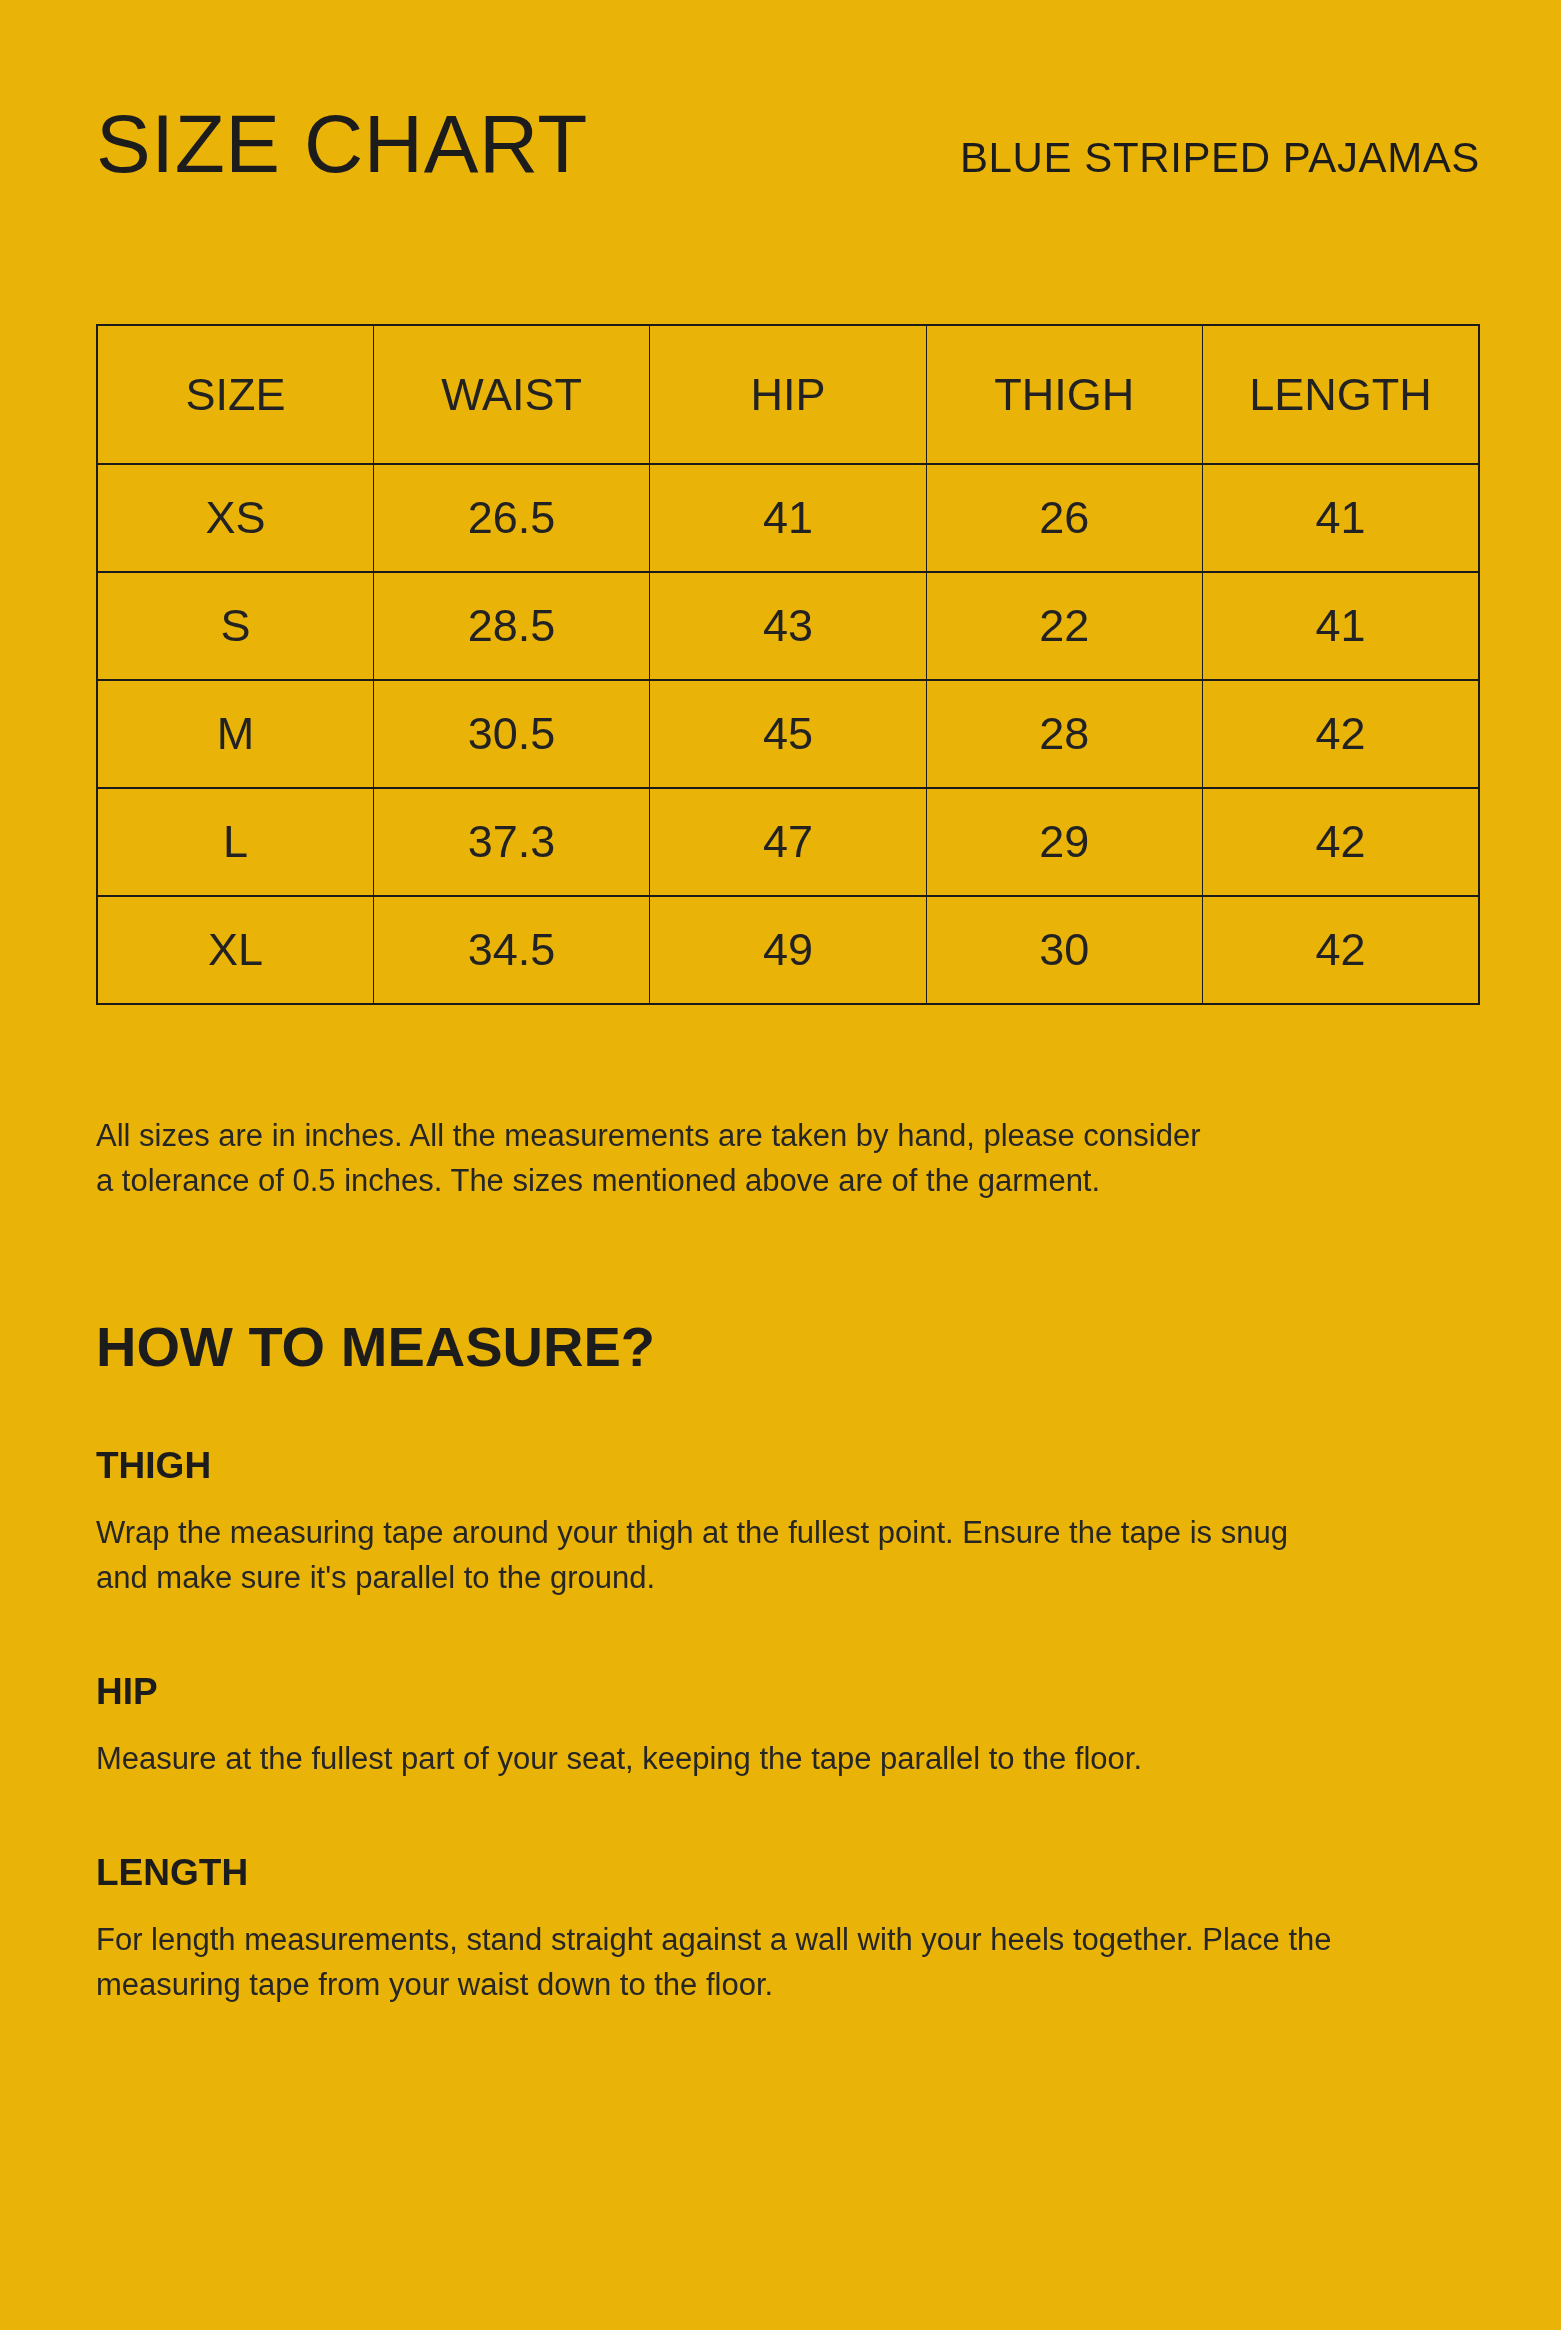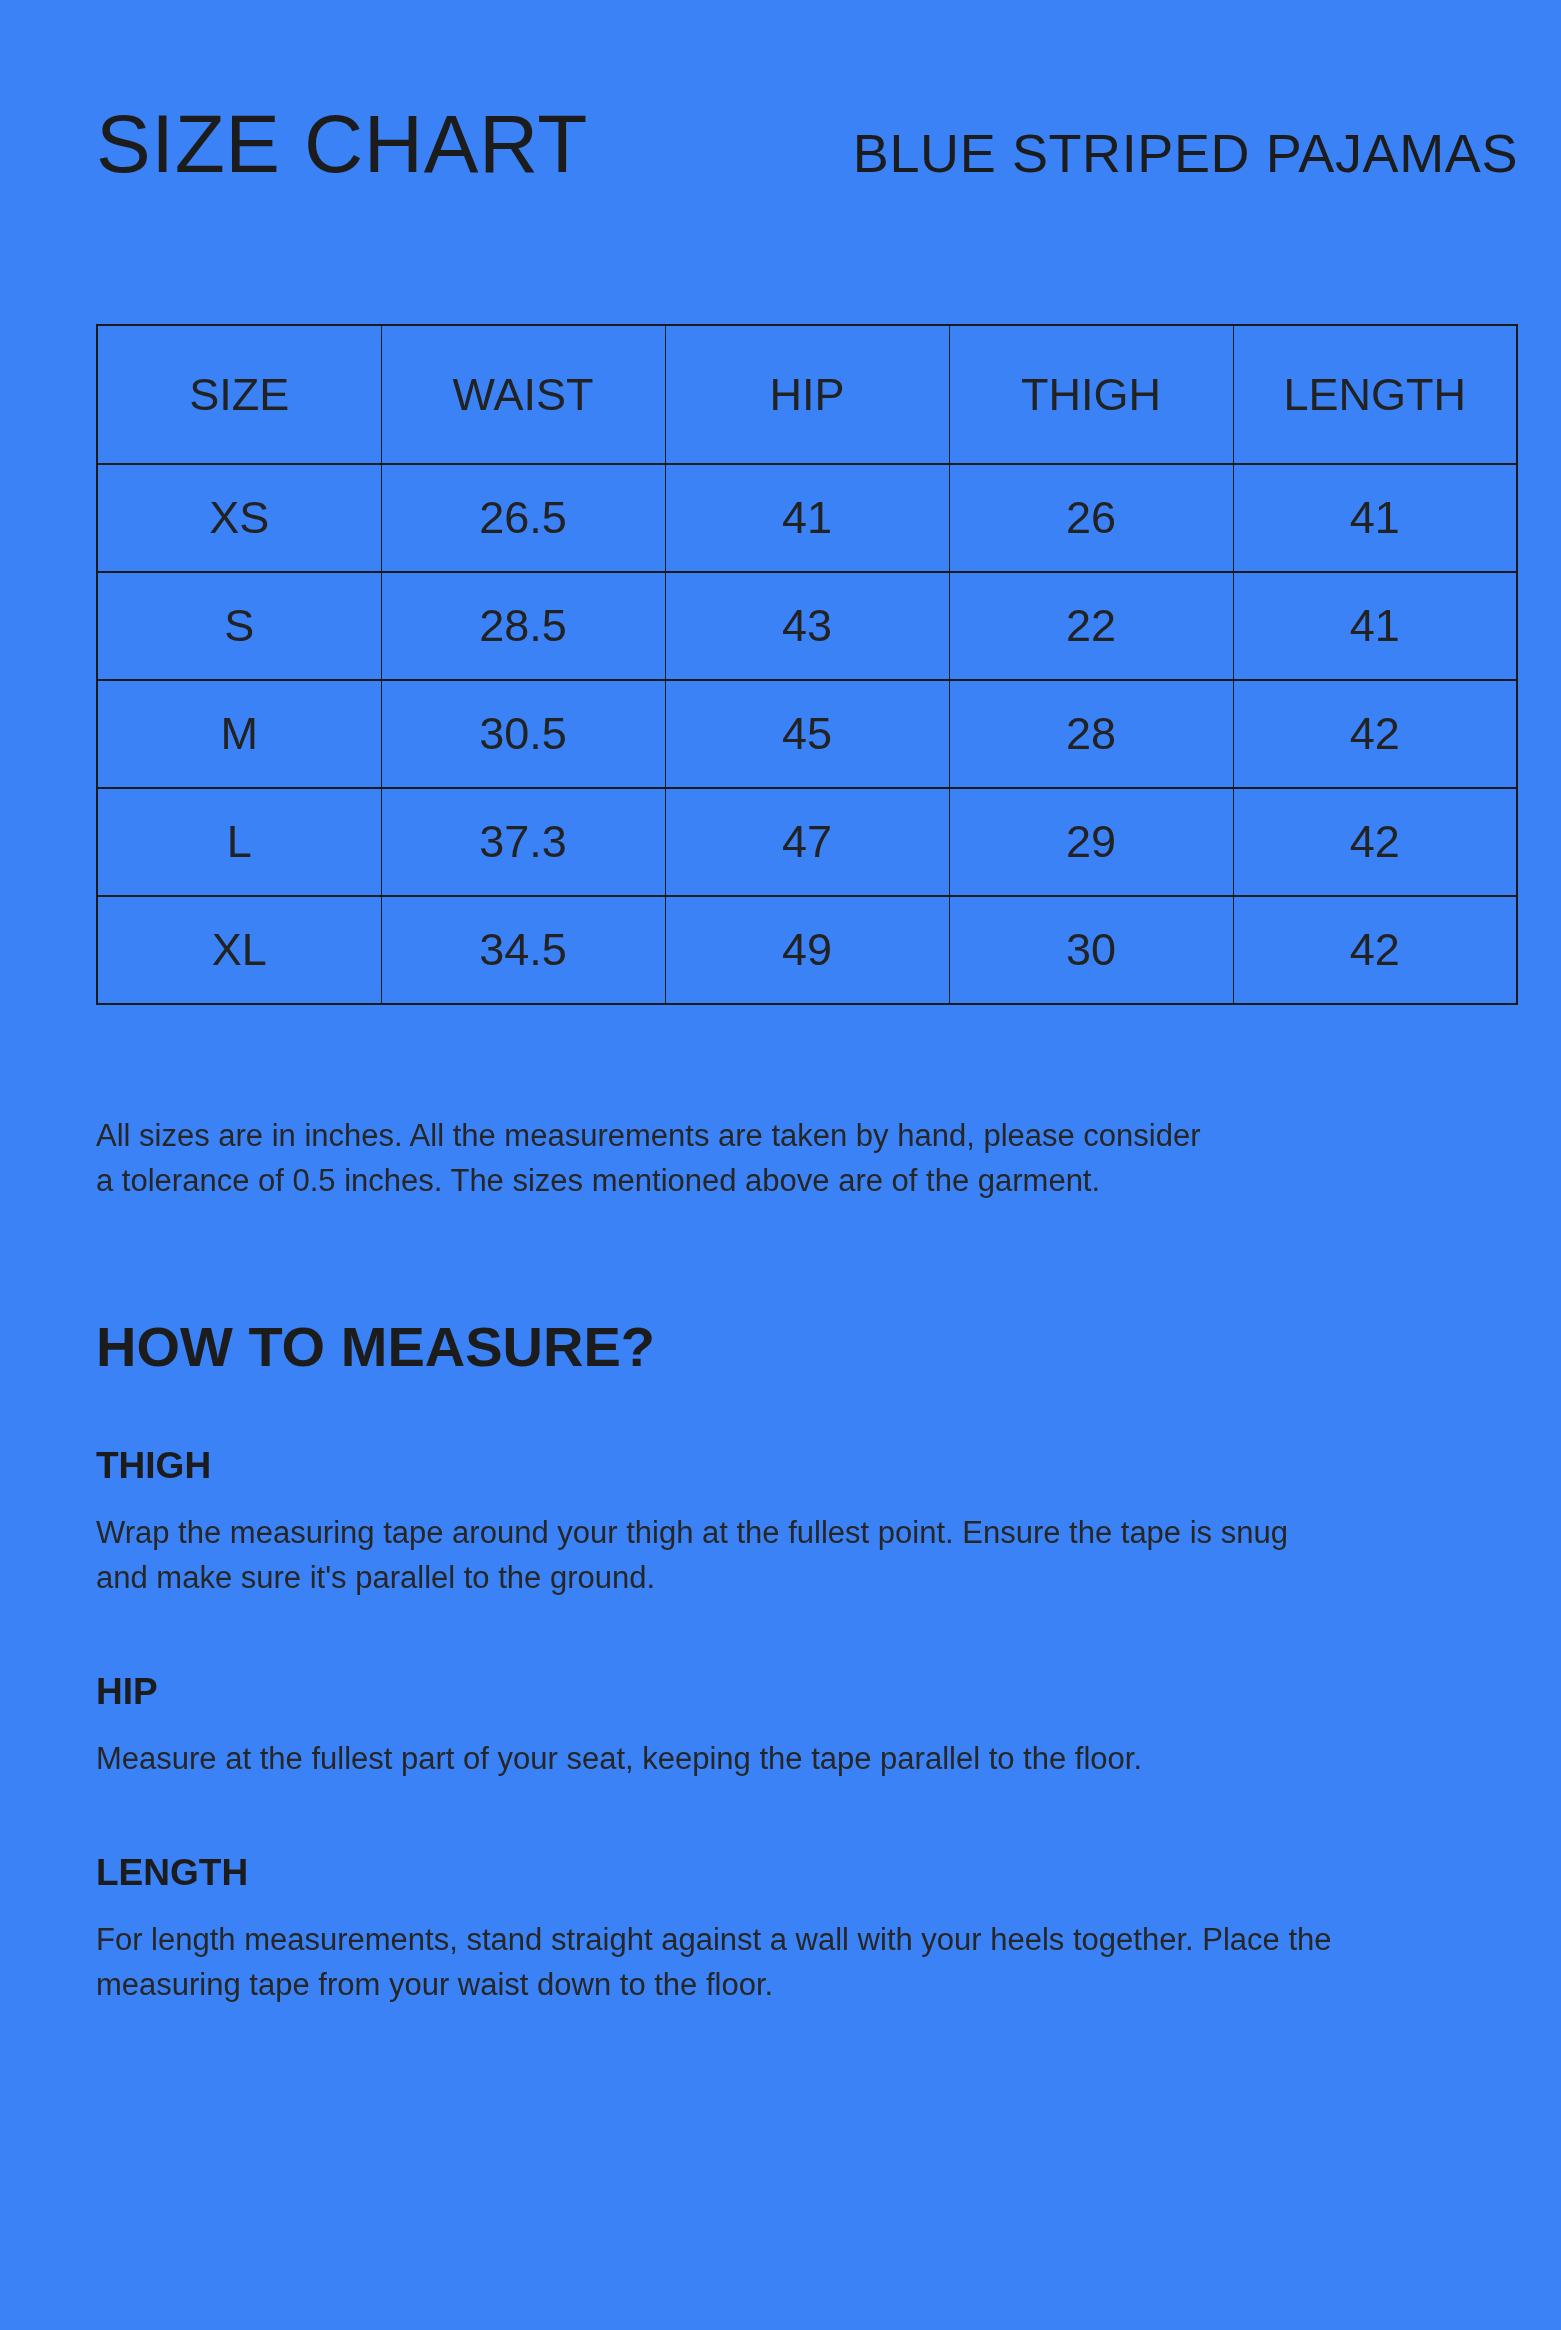--- a/index.html
+++ b/index.html
@@ -11,38 +11,38 @@
     width: 1562px;
     min-height: 2330px;
     font-family: "Liberation Sans", "DejaVu Sans", sans-serif;
     color: #1f1f1f;
     -webkit-font-smoothing: antialiased;
   }
   .page {
     box-sizing: border-box;
     width: 1562px;
     min-height: 2330px;
-    padding: 103px 44px 31px 96px;
-    background: #3b82f6;
+    padding: 103px 82px 31px 96px;
+    background: #eab308;
   }
   .masthead {
     display: flex;
     justify-content: space-between;
     align-items: baseline;
   }
   .title {
     font-size: 82px;
     font-weight: 400;
     line-height: 1;
     margin: 0;
     letter-spacing: 0.6px;
     color: #1c1c1c;
   }
   .subtitle {
-    font-size: 54px;
+    font-size: 42px;
     font-weight: 400;
     line-height: 1;
     letter-spacing: 0.6px;
     color: #1c1c1c;
     text-align: left;
   }
   table.size-table {
     width: 100%;
     margin-top: 139px;
     border-collapse: collapse;

